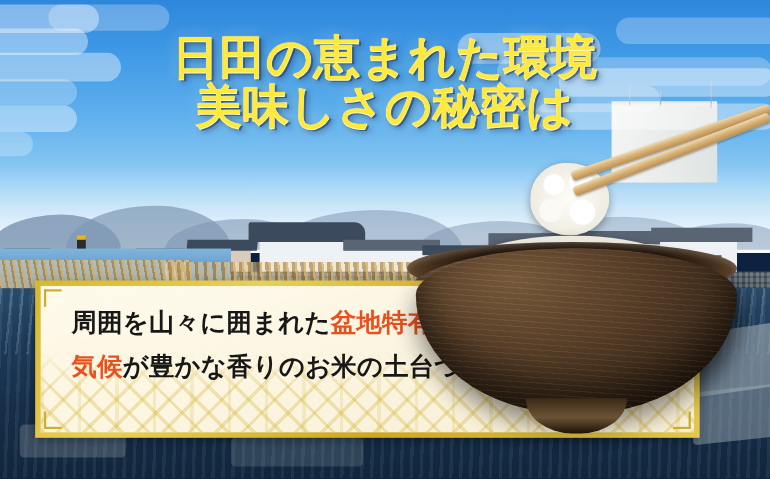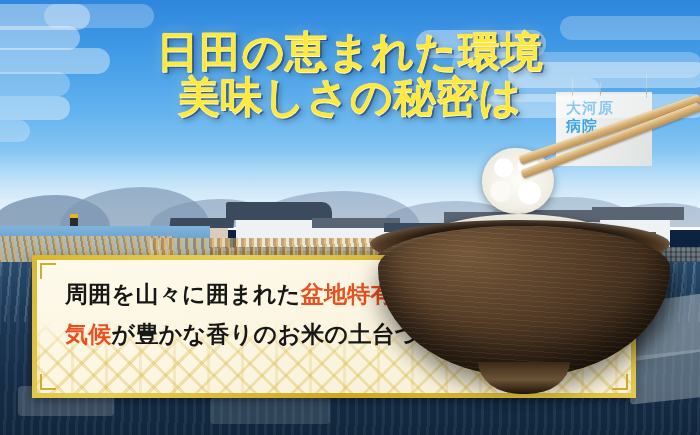--- a/index.html
+++ b/index.html
@@ -267,21 +267,20 @@
     <div class="water-rock" style="left:600px; top:300px; width:110px; height:58px; transform:skewY(-8deg);"></div>
     <div class="water-rock" style="left:630px; top:352px; width:90px;  height:48px; transform:skewY(-6deg); opacity:.5;"></div>
     <div class="water-rock" style="left:18px;  top:386px; width:96px;  height:30px; opacity:.3;"></div>
     <div class="water-rock" style="left:210px; top:398px; width:120px; height:26px; opacity:.22;"></div>
 
     <div class="hosp-top"></div>
     <div class="hosp"></div>
     <div class="antenna" style="left:572px; top:78px; height:18px;"></div>
     <div class="antenna" style="left:600px; top:82px; height:14px;"></div>
     <div class="antenna" style="left:646px; top:74px; height:24px;"></div>
-    <div class="hosp-sign"><span>大河原</span><br><span>病院</span></div>
   </div>
 
   <div class="cloudlayer">
 
     <div class="kumo" style="left:-60px; top:4px;  width:150px; height:26px;"></div>
     <div class="kumo" style="left:-40px; top:26px; width:120px; height:24px;"></div>
     <div class="kumo d" style="left:44px;  top:4px;  width:110px; height:24px;"></div>
     <div class="kumo" style="left:-70px; top:48px; width:180px; height:26px;"></div>
     <div class="kumo d" style="left:-30px; top:72px; width:100px; height:24px;"></div>
     <div class="kumo" style="left:-80px; top:96px; width:150px; height:24px;"></div>

